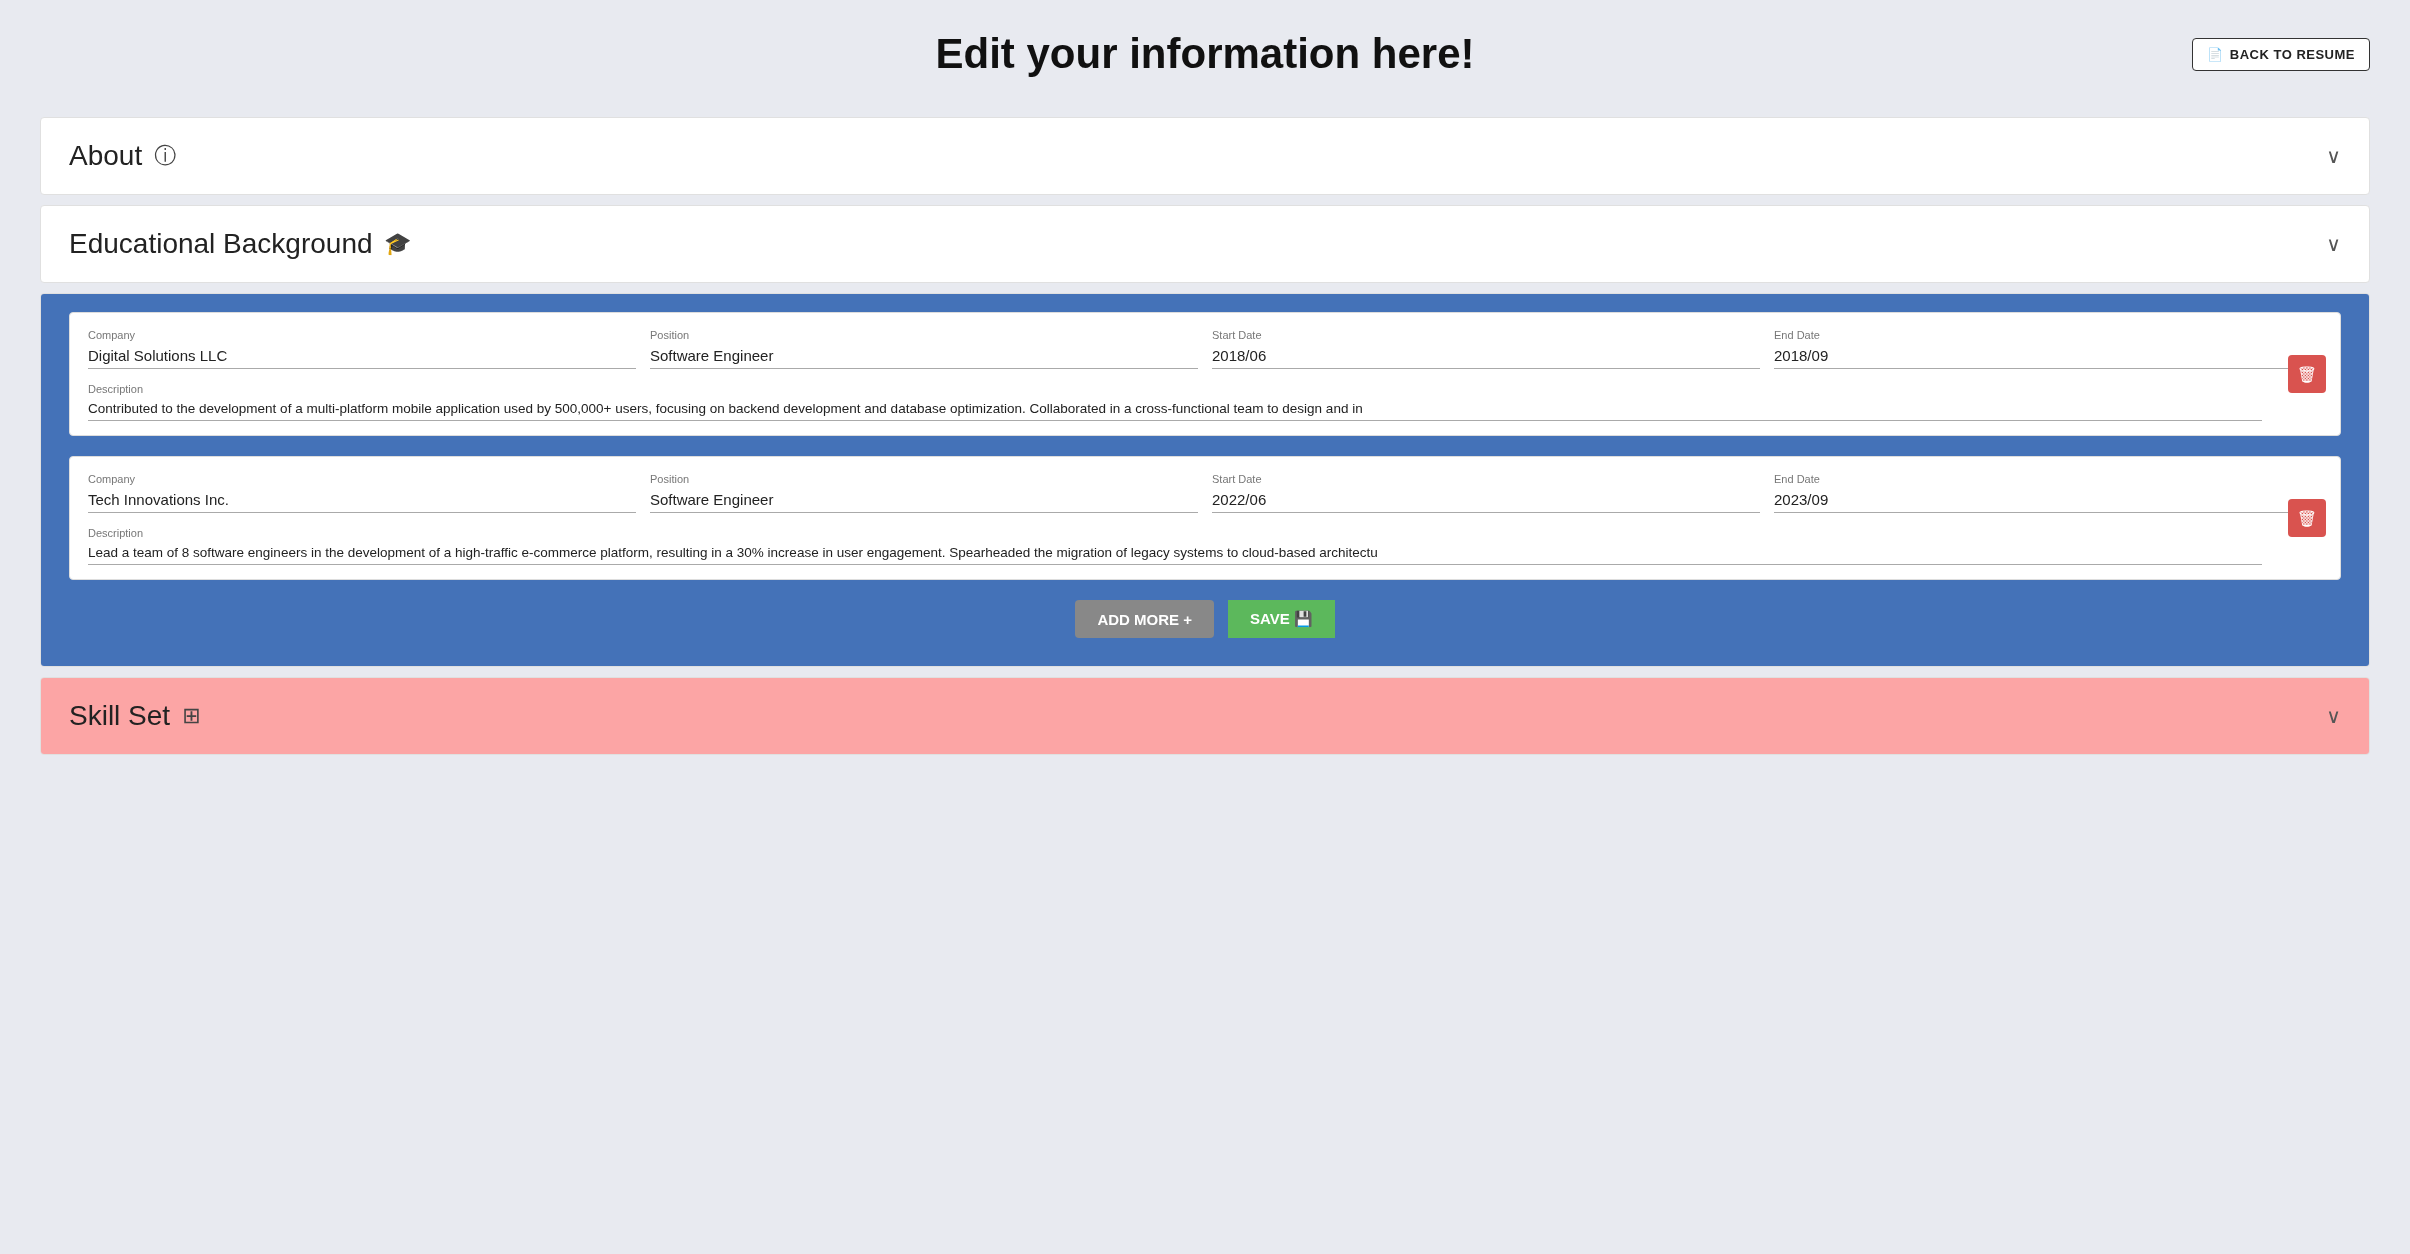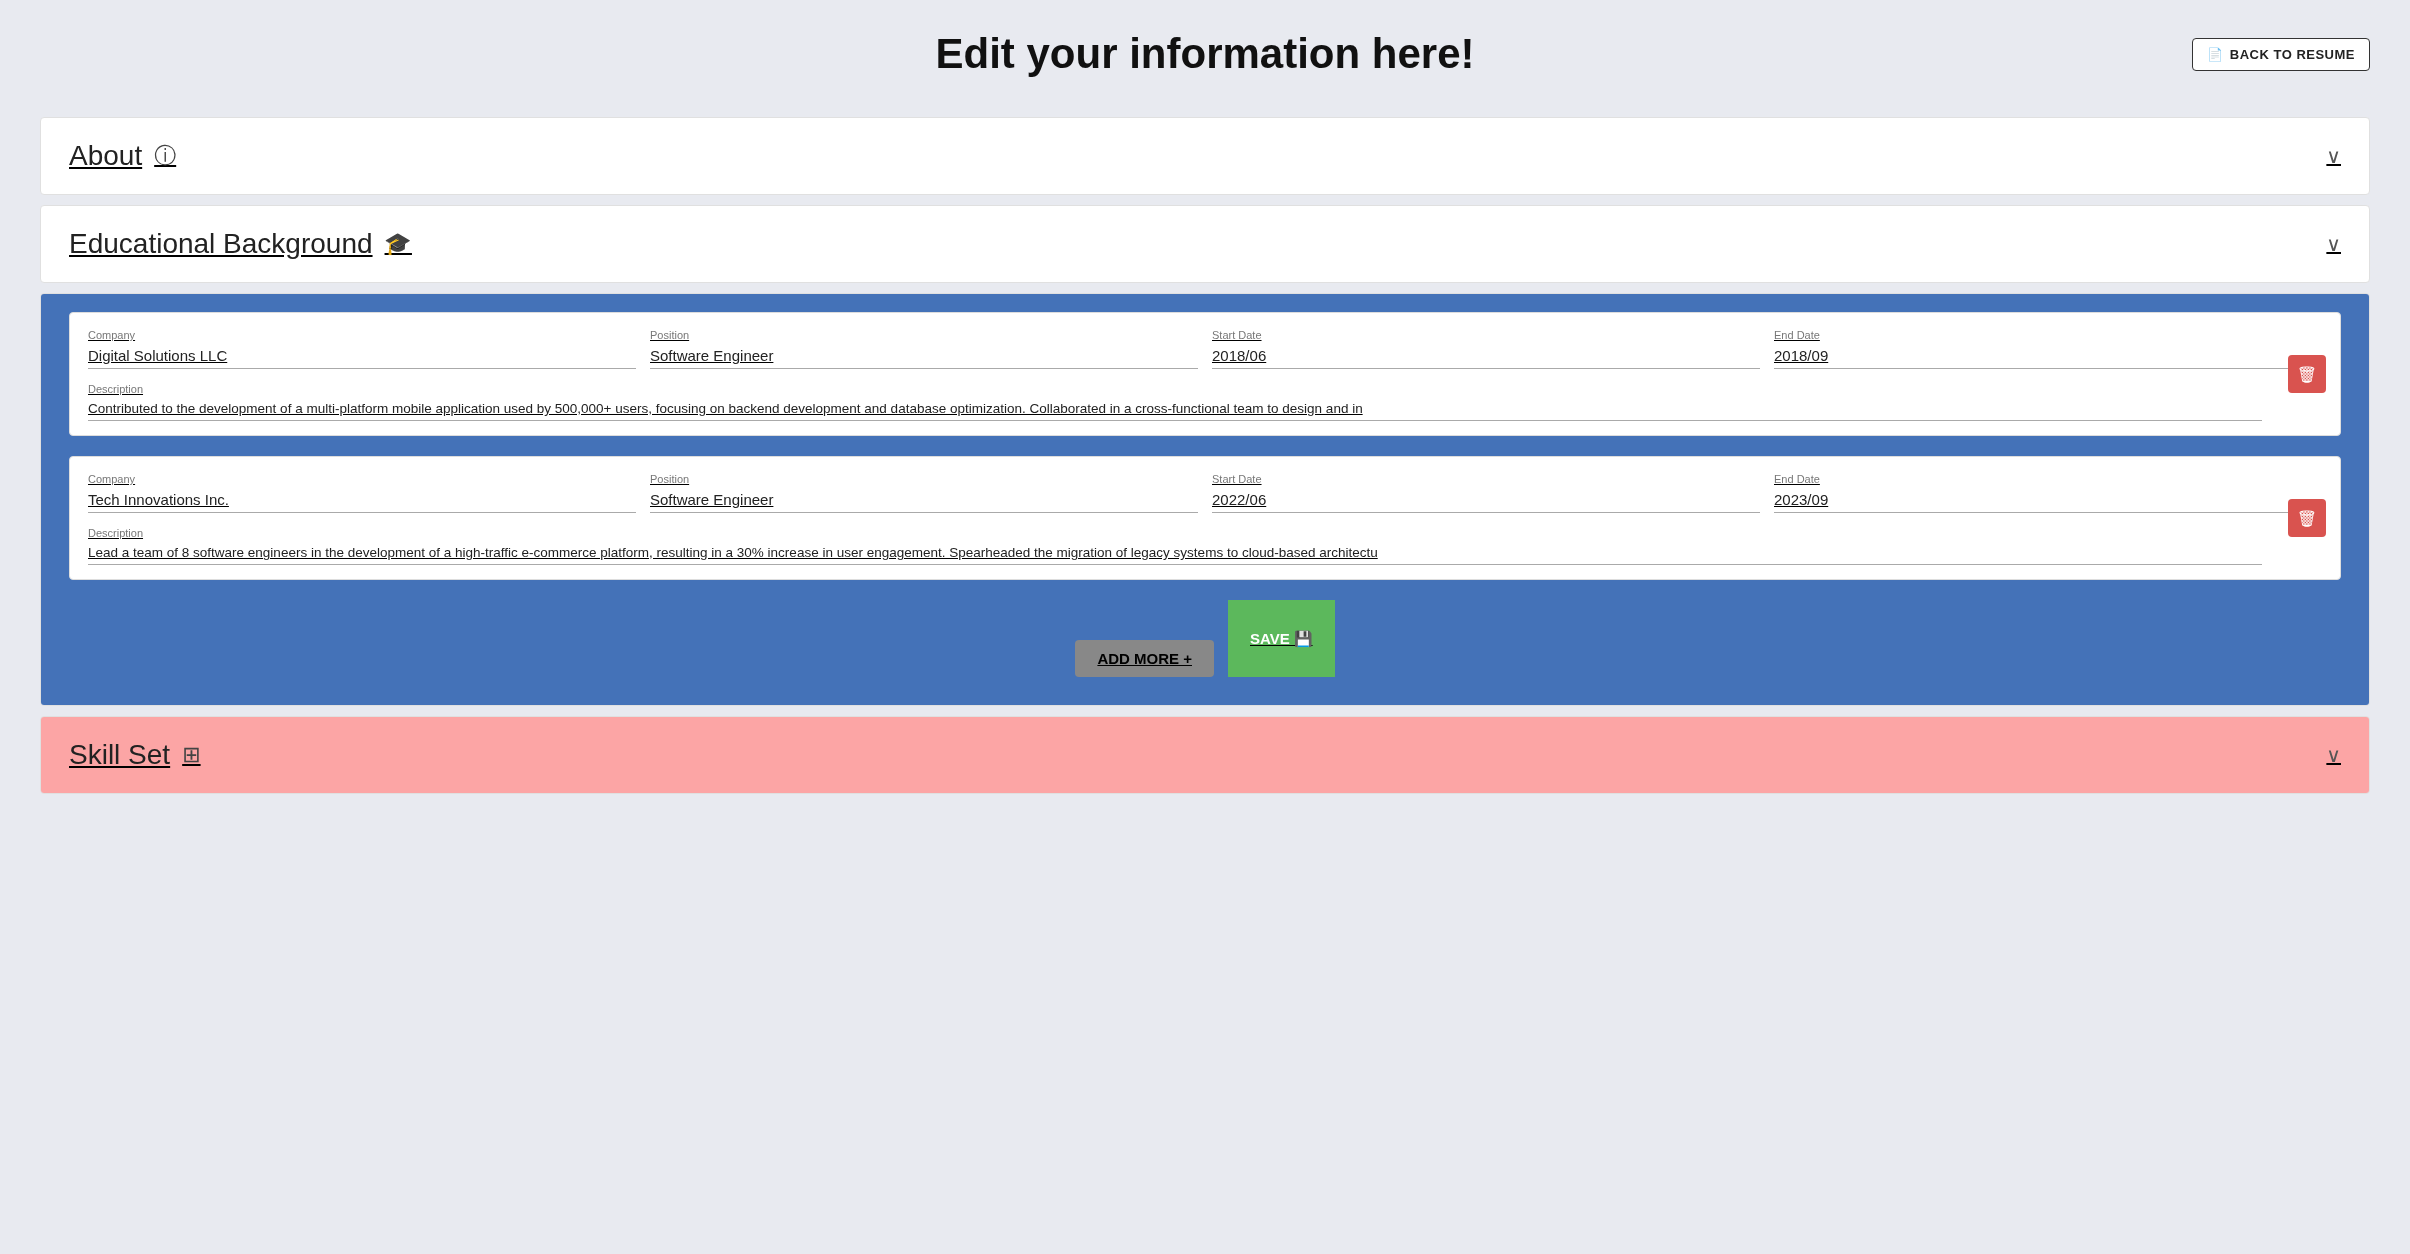--- a/index.html
+++ b/index.html
@@ -43,21 +43,20 @@
       letter-spacing: 0.5px;
       text-transform: uppercase;
     }
 
     .section-card {
       background: #fff;
       border-radius: 4px;
       margin-bottom: 10px;
       border: 1px solid #e0e0e0;
       overflow: hidden;
-      text-decoration: underline;
     }
 
     .section-header {
       display: flex;
       align-items: center;
       justify-content: space-between;
       padding: 22px 28px;
       cursor: pointer;
       user-select: none;
     }
@@ -184,31 +183,30 @@
 
     .actions-row {
       display: flex;
       justify-content: center;
       gap: 14px;
       margin-top: 18px;
     }
 
     .add-more-btn {
       background: #888;
-      color: #000000;
+      color: #ffffff;
       border: none;
       border-radius: 4px;
       padding: 10px 22px;
       font-size: 15px;
       font-weight: 700;
       cursor: pointer;
       display: flex;
       align-items: center;
       gap: 6px;
-      margin-top: 40px;
     }
 
     .save-btn {
       background: #5cb85c;
       color: #fff;
       border: none;
       border-radius: 0;
       padding: 10px 22px;
       font-size: 15px;
       font-weight: 700;

